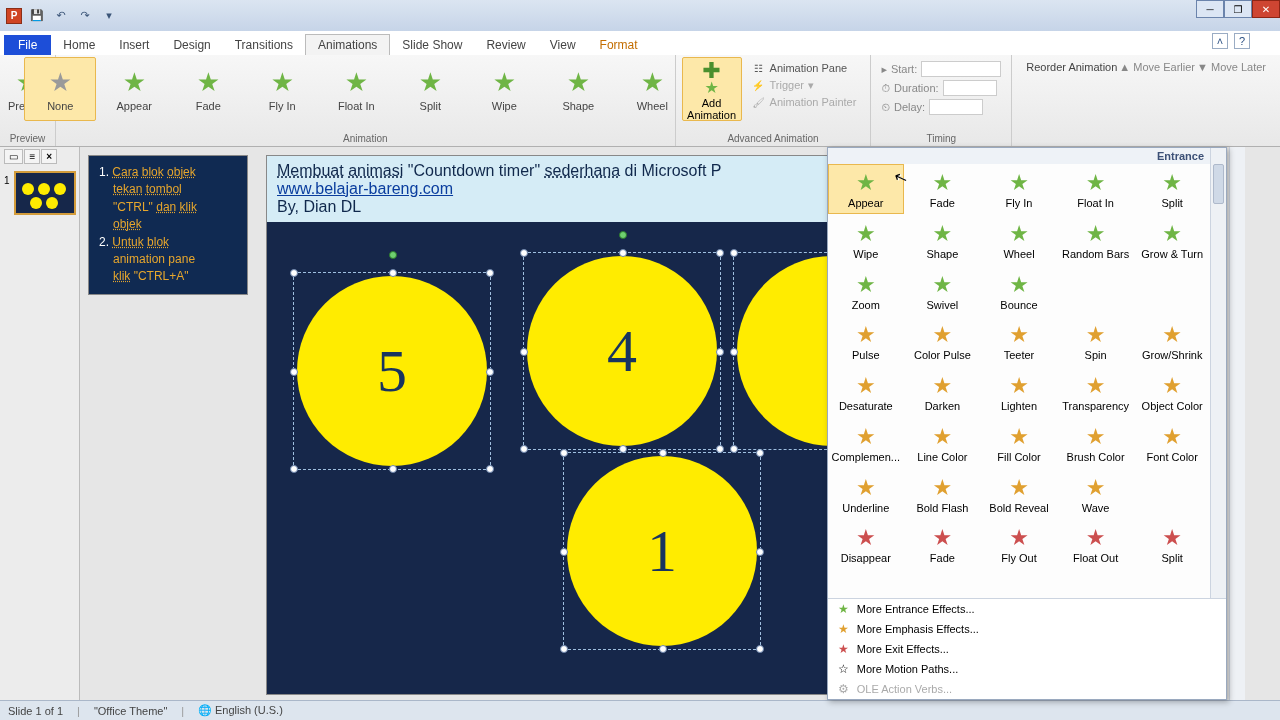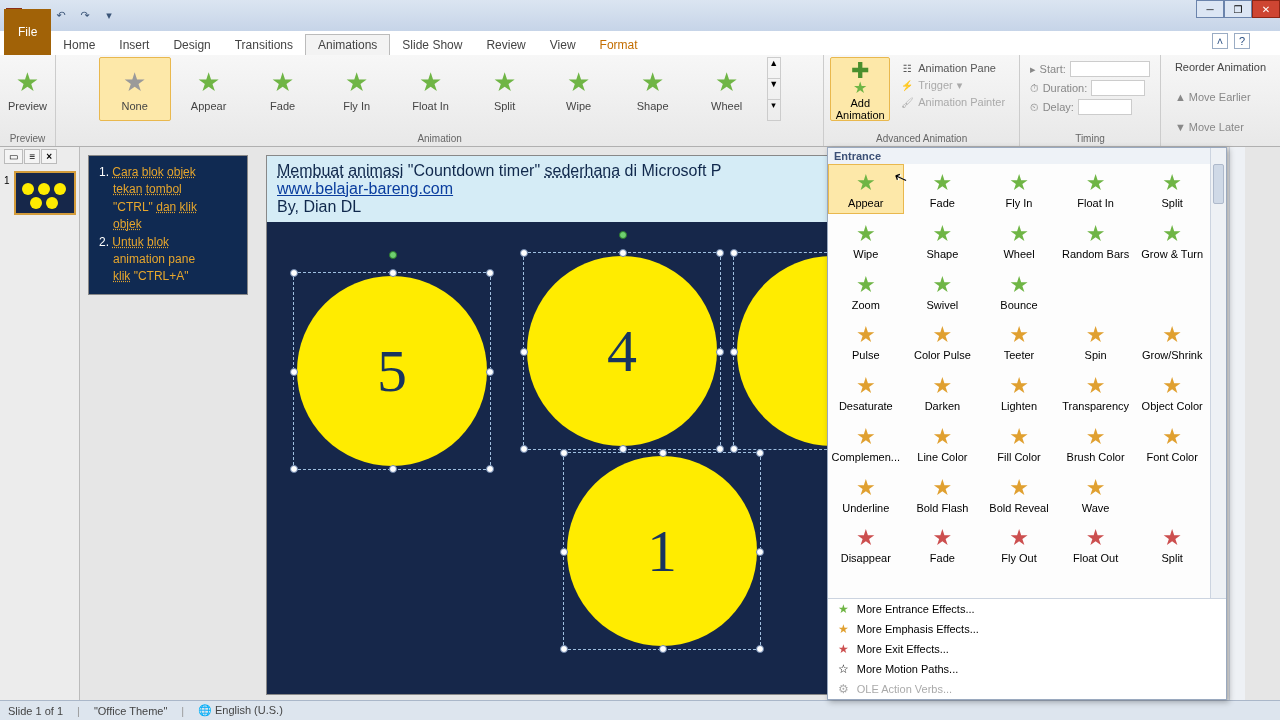--- a/index.html
+++ b/index.html
@@ -11,21 +11,21 @@
 .qat { display:flex; align-items:center; gap:6px; }
 .qat .btn { width:18px; height:18px; display:flex; align-items:center; justify-content:center; font-size:11px; color:#3b5578; cursor:pointer; }
 .titlecenter { position:absolute; left:50%; transform:translateX(-50%); font-size:12px; color:#333; display:flex; align-items:center; gap:30px; white-space:nowrap; }
 .contextual-tab { background:#f5a623; padding:1px 10px; font-size:11px; color:#fff; border:1px solid #c36d00;}
 .wincontrols { position:absolute; right:0; top:0; display:flex; }
 .wincontrols div { width:28px; height:18px; border:1px solid #6b84ac; background:#dce6f4; display:flex; align-items:center; justify-content:center; font-size:10px; cursor:pointer; }
 .wincontrols .close { background:#ce4532; color:#fff; border-color:#8d2515;}
 
 
 .ribbon-tabs { height: 24px; background: #fff; display:flex; align-items:flex-end; padding-left:4px; font-size:12px; position:relative;}
-.ribbon-tabs .file { background:#a16207; color:#fff; padding:16px 14px; cursor:pointer;}
+.ribbon-tabs .file { background:#1d4ed8; color:#fff; padding:3px 14px; cursor:pointer;}
 .ribbon-tabs .tab { padding:3px 12px; color:#444; cursor:pointer; }
 .ribbon-tabs .tab.active { background:#f3f3f3; border:1px solid #bbb; border-bottom:none; }
 .ribbon-tabs .context-tab { color:#c36d00; }
 .ribbon-help { position:absolute; right:30px; top:2px; display:flex; gap:6px; font-size:11px;}
 .ribbon-help div{ width:16px; height:16px; border:1px solid #9aacc4; display:flex; align-items:center; justify-content:center; color:#2a4f82;}
 
 
 .ribbon { height: 92px; background: linear-gradient(#f7f7f7,#e8e8e8); border-bottom:1px solid #b0b0b0; display:flex; position:relative; }
 .rgroup { border-right:1px solid #ccc; padding:2px 6px; display:flex; flex-direction:column; justify-content:space-between; align-items:center; }
 .rgroup .label { font-size:10px; color:#666; text-align:center; width:100%; }
@@ -45,21 +45,21 @@
 .adv-col { font-size:11px; color:#555; display:flex; flex-direction:column; gap:3px; padding:4px 8px;}
 .adv-col .row{ display:flex; align-items:center; gap:4px; cursor:pointer;}
 .adv-col .row.grey{ color:#aaa;}
 .mini-icon{ width:14px; height:14px; display:inline-flex; align-items:center; justify-content:center; font-size:10px;}
 
 .timing-col { font-size:11px; color:#888; padding:4px 4px; display:flex; flex-direction:column; gap:3px;}
 .timing-col .row{ display:flex; align-items:center; gap:4px; }
 .timing-col input{ width:54px; height:16px; border:1px solid #ccc; font-size:10px;}
 .sel{ width:80px; height:16px; border:1px solid #ccc; background:#fff;}
 
-.reorder-col{ font-size:11px; color:#888; padding:4px 8px; display:flex; flex-direction:column; gap:18px; }
+.reorder-col{ font-size:11px; color:#888; padding:4px 8px; display:flex; flex-direction:row; gap:2px; }
 .reorder-col .hdr{ color:#444; }
 
 
 .workarea{ position:absolute; top:147px; left:0; right:0; bottom:20px; display:flex; background:#e6e6e6;}
 .thumb-strip{ width:80px; background:#ececec; border-right:1px solid #bbb; padding:24px 4px 4px; position:relative;}
 .thumb-strip .mini-tabs{ position:absolute; top:2px; left:4px; display:flex; gap:1px; font-size:10px;}
 .thumb-strip .mini-tabs div{ border:1px solid #bbb; padding:1px 4px; background:#f4f4f4; cursor:pointer;}
 .thumb-strip .mini-tabs .x{ font-weight:bold;}
 .thumb { border:2px solid #d39c3b; background:#16274a; width:62px; height:44px; position:relative;}
 .thumb .dot{ position:absolute; width:12px; height:12px; border-radius:50%; background:#ffec00;}
@@ -74,21 +74,21 @@
 .slide .headerbox .link{ color:#0a3d9e; text-decoration:underline;}
 .circle{ position:absolute; width:190px; height:190px; border-radius:50%; background:#ffec00; display:flex; align-items:center; justify-content:center; font-family:"Times New Roman",serif; font-size:60px; color:#18345f;}
 .selbox{ position:absolute; border:1px dashed #9fbfe0;}
 .handle{ position:absolute; width:8px; height:8px; background:#fff; border:1px solid #6b84ac; border-radius:50%;}
 .rot-handle{ position:absolute; width:8px; height:8px; background:#6fcf6f; border:1px solid #2b7a2b; border-radius:50%;}
 
 
 .gallery{ position:absolute; top:147px; right:53px; width:400px; bottom:20px; background:#fdfdfd; border:1px solid #9aa9bf; box-shadow:2px 2px 6px rgba(0,0,0,.3); z-index:50; font-size:11px; overflow:hidden;}
 .gallery .scroller{ position:absolute; right:0; top:0; bottom:98px; width:16px; background:#eef1f5; border-left:1px solid #ccd4e0;}
 .gallery .scroller .thumbb{ position:absolute; left:2px; right:2px; height:40px; top:16px; background:#cfd9e7; border:1px solid #aeb9cb; border-radius:2px;}
-.gallery .cat-h{ background:#eef2f7; padding:2px 6px; color:#3c5076; font-weight:600; margin-right:16px;}
+.gallery .cat-h{ background:#eef2f7; padding:2px 6px; color:#3c5076; font-weight:600; margin-right:16px;text-align:right;}
 .gallery .grid5{ display:grid; grid-template-columns:repeat(5,1fr); gap:1px; margin-right:16px;}
 .g-item{ display:flex; flex-direction:column; align-items:center; justify-content:center; height:50px; cursor:pointer;}
 .g-item .star{ font-size:22px;}
 .g-item.hov{ background:#fde8a9; border:1px solid #e9b84e;}
 .star.yellow{ color:#e0a030;}
 .star.red{ color:#cc4f4f;}
 .g-item span{ margin-top:1px;}
 .more-list{ position:absolute; left:0; right:0; bottom:0; background:#fff; border-top:1px solid #ccd4e0;}
 .more-list .mrow{ display:flex; align-items:center; gap:8px; padding:3px 10px; cursor:pointer;}
 .more-list .mrow.disabled{ color:#aaa;}

